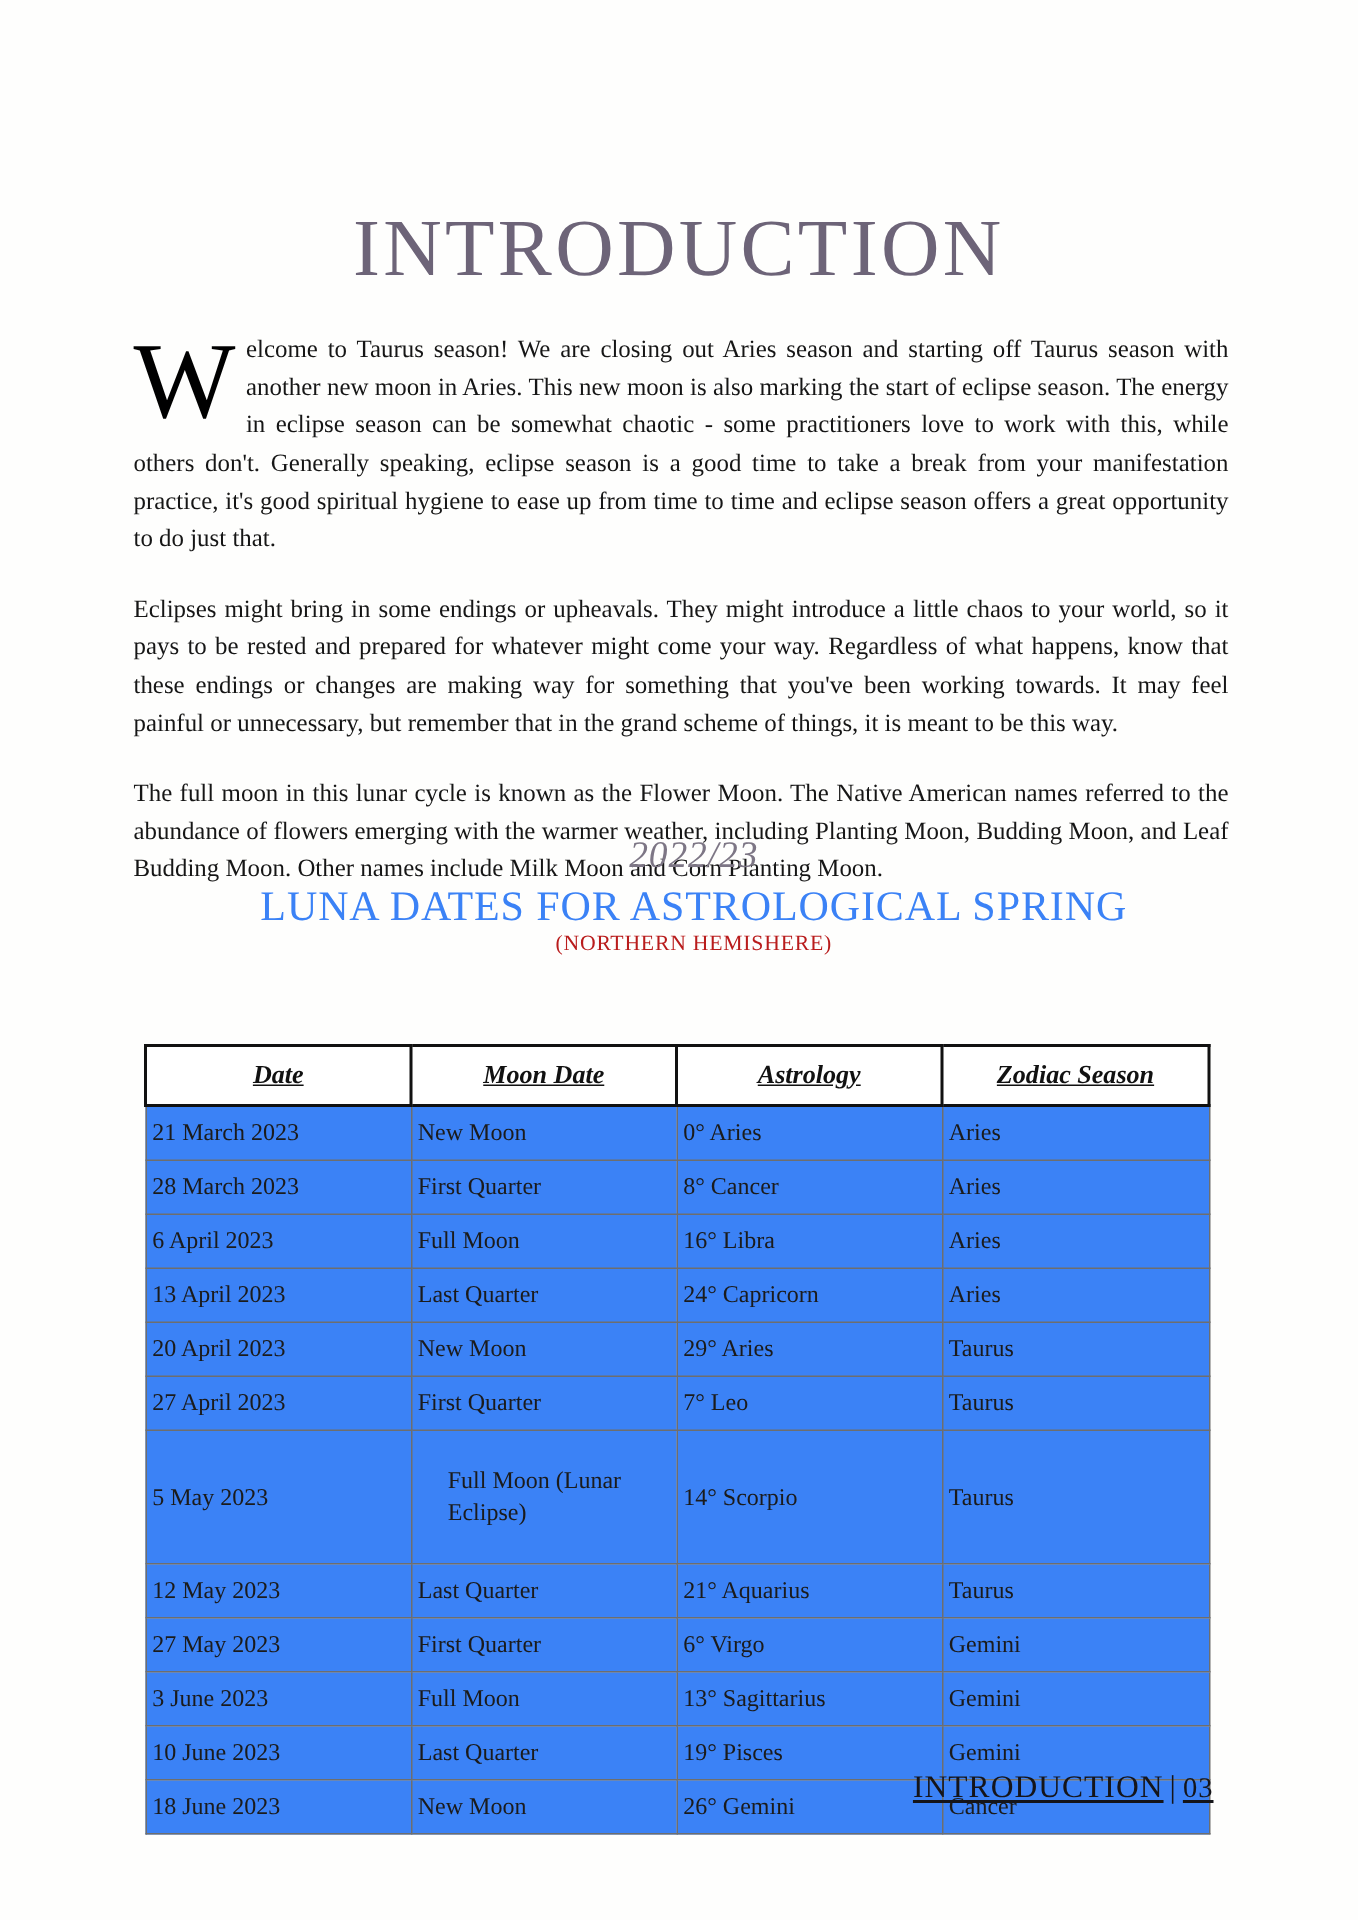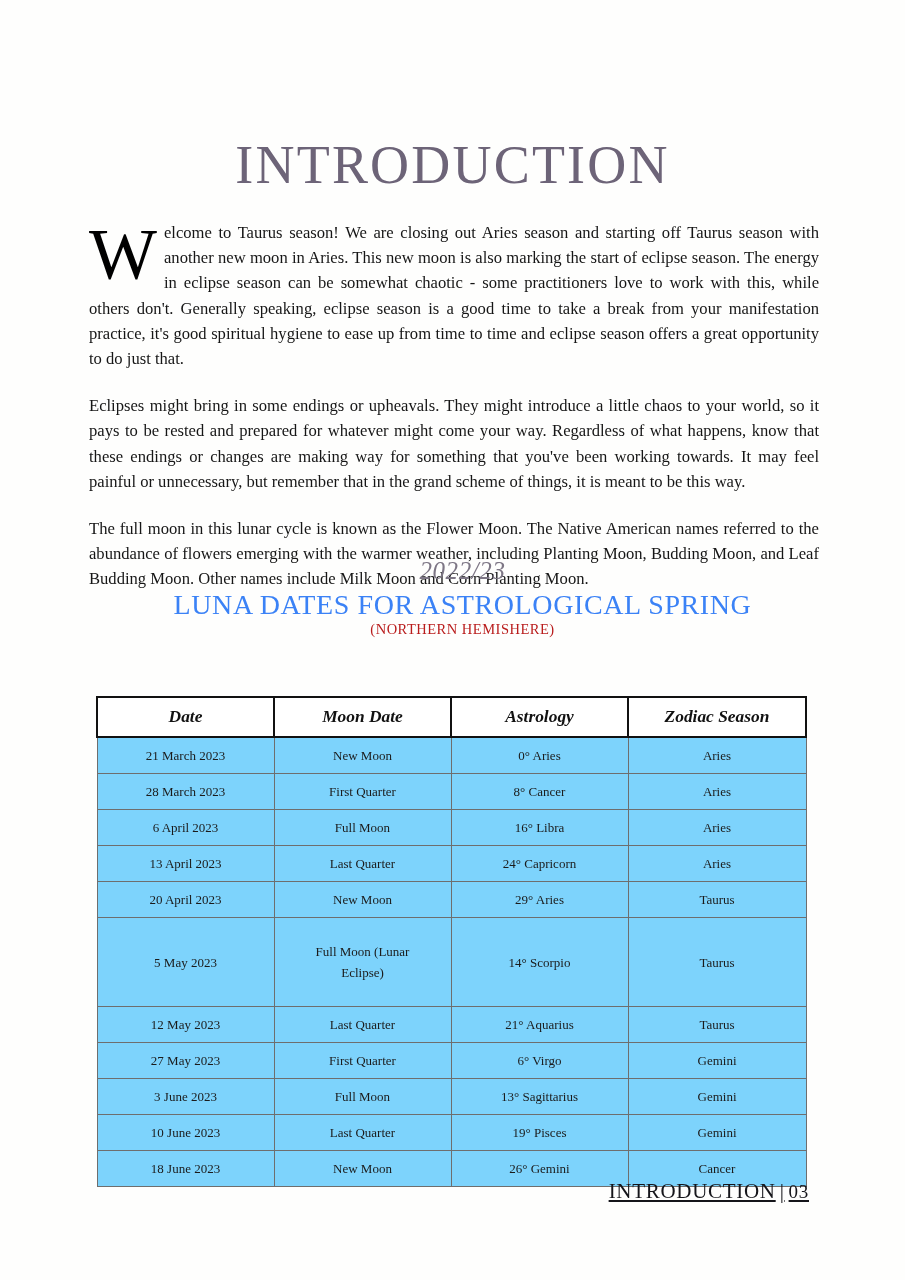--- a/index.html
+++ b/index.html
@@ -115,31 +115,31 @@
 
   table.luna thead th {
     border: 2.1px solid #111111;
     font-style: italic;
     font-weight: 700;
     font-size: 17.4px;
     padding: 8px 4px 9px 4px;
     text-align: center;
     color: #111;
     background: #ffffff;
+    text-decoration: underline;
   }
   table.luna tbody td {
     border: 1.2px solid #6e6e6e;
-    font-size: 13px;
+    font-size: 16px;
     padding: 7px 4px 7px 4px;
-    text-align: center;
     color: #1b1b1b;
     line-height: 21px;
     height: 14px;
     vertical-align: middle;
-    background: #7dd3fc;
+    background: #3b82f6;
   }
   table.luna tbody tr.tall td {
     height: 38px;
   }
   .wrapcell {
     display: block;
     max-width: 128px;
     margin: 16px auto;
   }
 
@@ -219,20 +219,26 @@
             <td>Last Quarter</td>
             <td>24° Capricorn</td>
             <td>Aries</td>
           </tr>
           <tr>
             <td>20 April 2023</td>
             <td>New Moon</td>
             <td>29° Aries</td>
             <td>Taurus</td>
           </tr>
+          <tr>
+            <td>27 April 2023</td>
+            <td>First Quarter</td>
+            <td>7° Leo</td>
+            <td>Taurus</td>
+          </tr>
           <tr class="tall">
             <td>5 May 2023</td>
             <td>
               <span class="wrapcell">Full Moon (Lunar Eclipse)</span>
             </td>
             <td>14° Scorpio</td>
             <td>Taurus</td>
           </tr>
           <tr>
             <td>12 May 2023</td>

